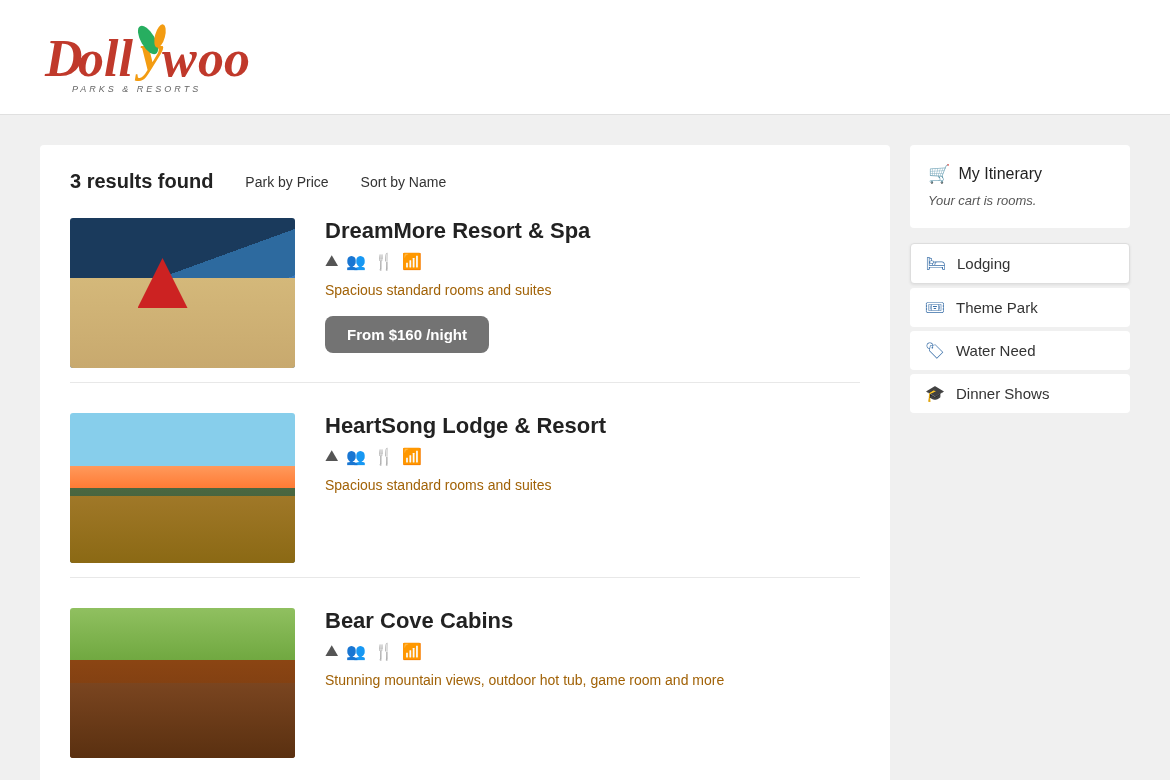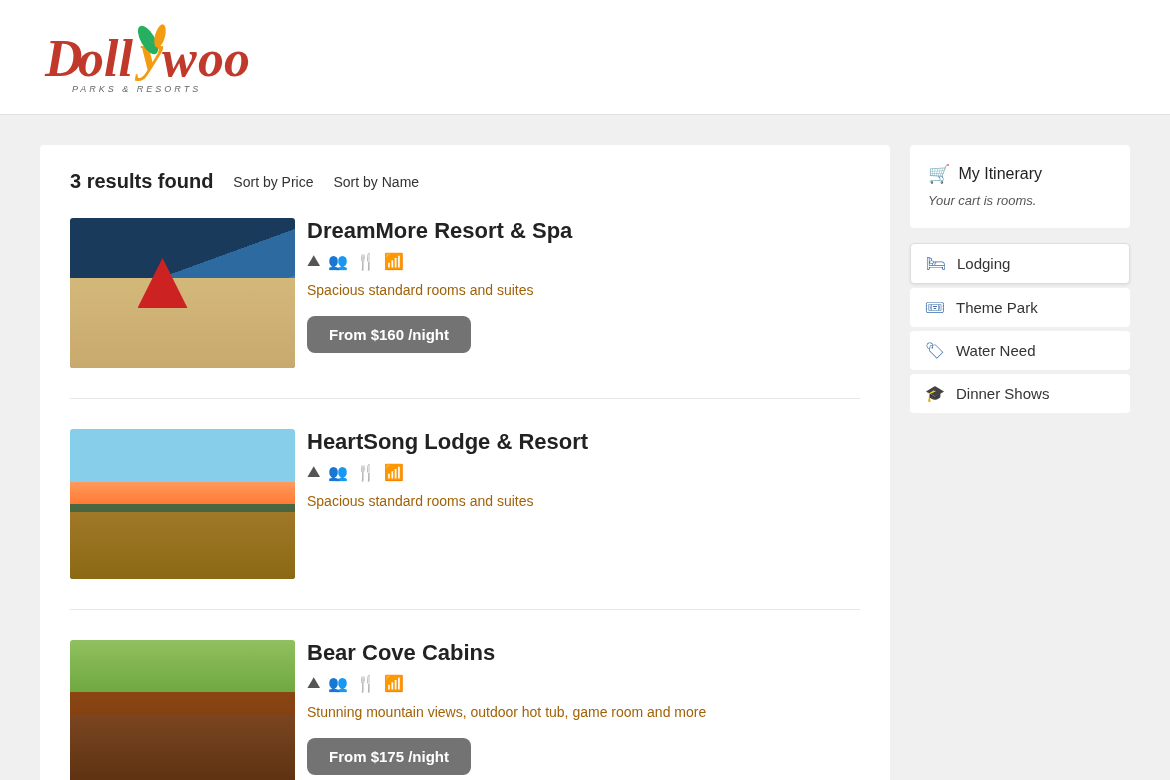--- a/index.html
+++ b/index.html
@@ -51,43 +51,43 @@
       background: #fff;
       flex: 1;
       padding: 25px 30px;
       border-radius: 4px;
       min-width: 0;
     }
 
     .results-header {
       display: flex;
       align-items: center;
-      gap: 20px;
+      gap: 32px;
       margin-bottom: 25px;
     }
 
     .results-count {
       font-size: 20px;
       font-weight: bold;
       color: #222;
     }
 
     .sort-link {
       font-size: 14px;
       color: #333;
       cursor: pointer;
       text-decoration: none;
     }
 
     
     .listing-card {
       display: flex;
-      gap: 12px;
+      gap: 30px;
       margin-bottom: 30px;
-      padding-bottom: 30px;
+      padding-bottom: 14px;
       border-bottom: 1px solid #e8e8e8;
     }
 
     .listing-card:last-child {
       border-bottom: none;
       margin-bottom: 0;
     }
 
     .listing-image {
       width: 225px;
@@ -296,21 +296,21 @@
   </div>
 
 </div>
 
 <div class="main-content">
 
   <div class="results-panel">
 
     <div class="results-header">
       <span class="results-count">3 results found</span>
-      <a class="sort-link">Sort by Price</a>
+      <a class="sort-link">Park by Price</a>
       <a class="sort-link">Sort by Name</a>
     </div>
 
     <div class="listing-card">
       <div class="listing-image img-dreammore"></div>
       <div class="listing-info">
         <div class="listing-name">DreamMore Resort &amp; Spa</div>
         <div class="listing-amenities">
           <span class="amenity-icon">⛰</span>
           <span class="amenity-icon">👥</span>
@@ -340,21 +340,20 @@
       <div class="listing-image img-bearcove"></div>
       <div class="listing-info">
         <div class="listing-name">Bear Cove Cabins</div>
         <div class="listing-amenities">
           <span class="amenity-icon">⛰</span>
           <span class="amenity-icon">👥</span>
           <span class="amenity-icon">🍴</span>
           <span class="amenity-icon">📶</span>
         </div>
         <div class="listing-desc">Stunning mountain views, outdoor hot tub, game room and more</div>
-        <button class="price-button">From $175 /night</button>
       </div>
     </div>
 
   </div>
 
   <div class="sidebar">
 
     <div class="itinerary-box">
       <div class="itinerary-header">
         <span class="cart-icon">🛒</span>

